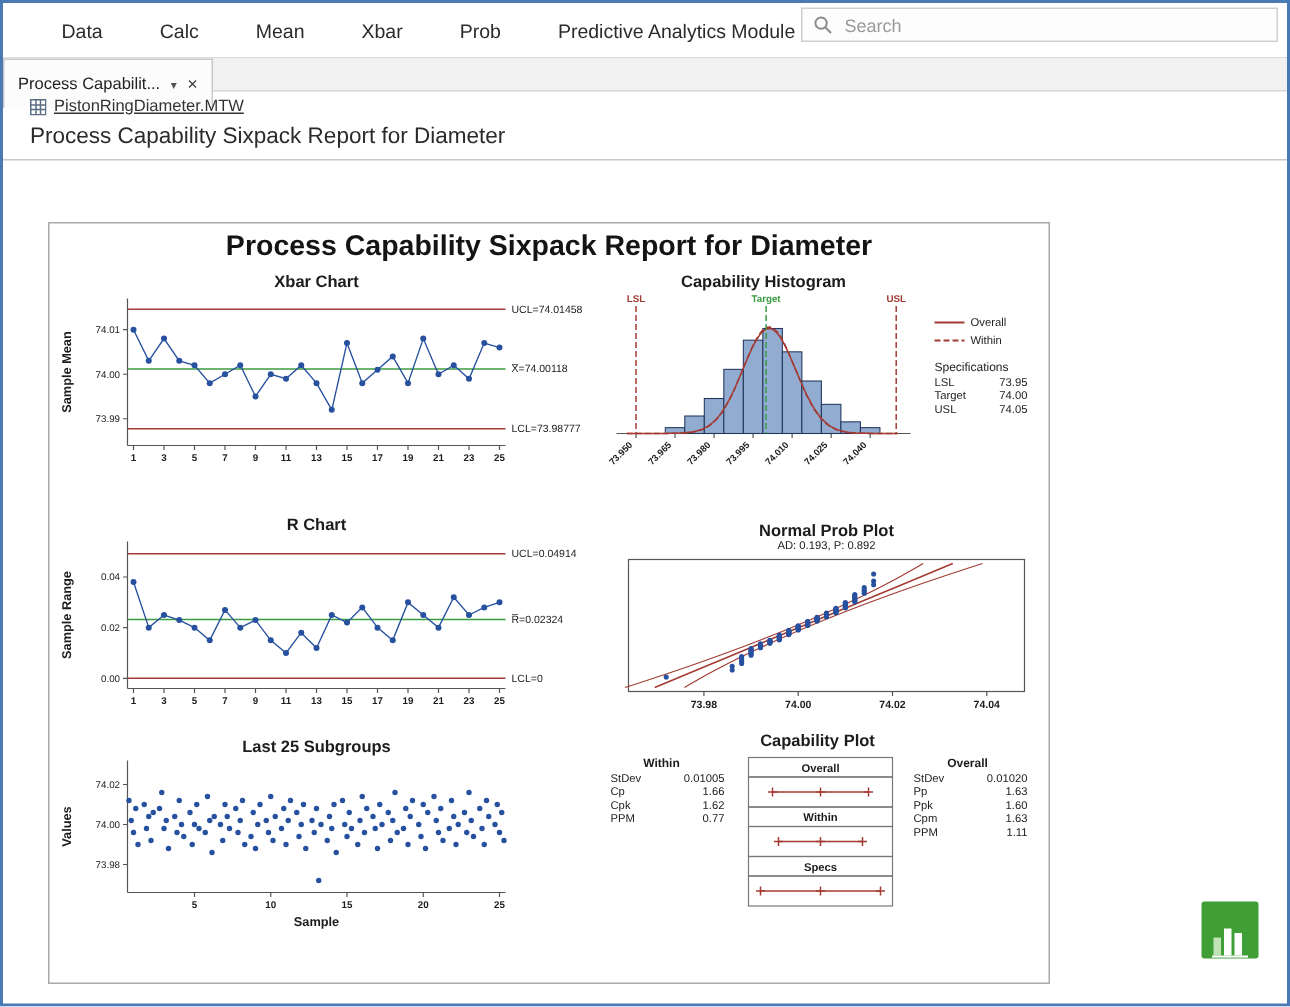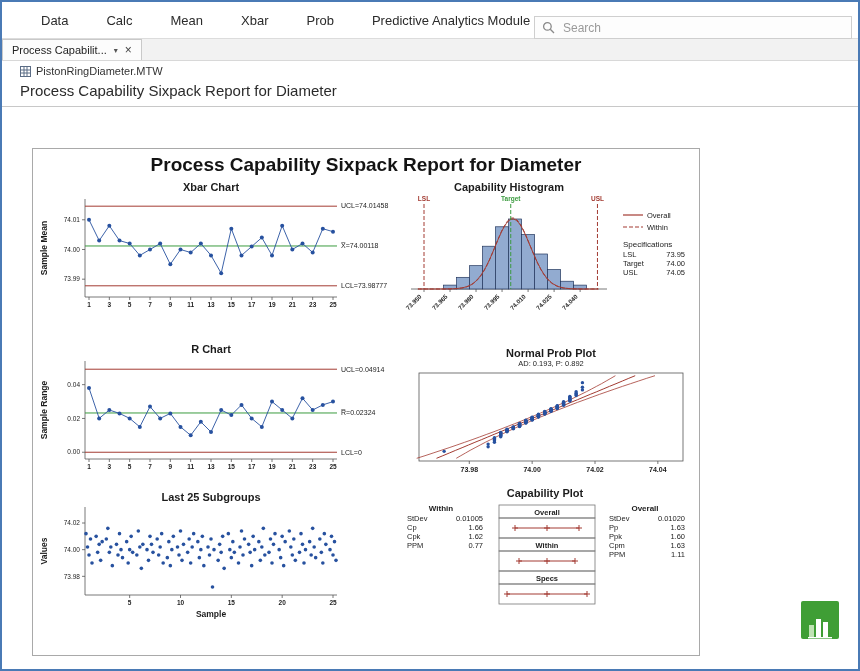--- a/index.html
+++ b/index.html
@@ -1,26 +1,26 @@
 <!DOCTYPE html>
 <html><head>
 <meta charset="utf-8">
 <style>
   html,body{margin:0;padding:0;background:#ffffff;font-family:"Liberation Sans",sans-serif;}
   .window{position:relative;width:860px;height:671px;box-sizing:border-box;border:2px solid #4a7ab5;background:#fff;overflow:hidden;}
   .menubar{position:absolute;top:0;left:0;right:0;height:36px;display:flex;align-items:center;padding-left:39px;gap:38px;border-bottom:1px solid #dcdcdc;font-size:13px;color:#2b2b2b;background:#fff;}
   .menu-item{cursor:default;white-space:nowrap;}
-  .searchbox{position:absolute;right:6px;top:14px;width:318px;height:23px;border:1px solid #cfcfcf;background:#fdfdfd;display:flex;align-items:center;padding:0 7px;gap:6px;box-sizing:border-box;}
+  .searchbox{position:absolute;right:6px;top:3px;width:318px;height:23px;border:1px solid #cfcfcf;background:#fdfdfd;display:flex;align-items:center;padding:0 7px;gap:6px;box-sizing:border-box;}
   .searchbox input{border:none;outline:none;flex:1;font-size:12px;color:#444;font-family:"Liberation Sans",sans-serif;background:transparent;}
   .searchbox input::placeholder{color:#9a9a9a;}
   .tabstrip{position:absolute;top:37px;left:0;right:0;height:21px;background:#f2f2f2;border-bottom:1px solid #d8d8d8;display:flex;align-items:stretch;}
-  .tab{background:#fcfcfc;border:1px solid #c9c9c9;border-bottom:none;display:flex;align-items:center;gap:7px;padding:4px 9px;font-size:11px;color:#222;}
+  .tab{background:#fcfcfc;border:1px solid #c9c9c9;border-bottom:none;display:flex;align-items:center;gap:7px;padding:16px 9px;font-size:11px;color:#222;}
   .tab .caret{font-size:8px;color:#555;}
   .tab .close{font-size:12px;color:#444;}
-  .ws-row{position:absolute;top:63px;left:18px;display:flex;align-items:center;gap:5px;font-size:11px;color:#333;}
+  .ws-row{position:absolute;top:63px;left:18px;display:flex;align-items:center;gap:5px;font-size:11px;color:#333;text-decoration:underline;}
   .heading{position:absolute;top:80px;left:18px;font-size:15px;color:#2b2b2b;}
   .divider{position:absolute;top:104px;left:0;right:0;border-top:1px solid #c8c8c8;height:0;}
   .report{position:absolute;left:30px;top:146px;width:666px;height:506px;border:1px solid #a9a9a9;background:#fff;}
   .report-title{position:absolute;top:5px;left:0;width:100%;text-align:center;font-size:19px;font-weight:bold;color:#141414;}
   .chart{position:absolute;}
   #svg-xbar{left:4px;top:30px;}
   #svg-hist{left:362px;top:30px;}
   #svg-r{left:4px;top:192px;}
   #svg-nprob{left:362px;top:196px;}
   #svg-last25{left:4px;top:340px;}

